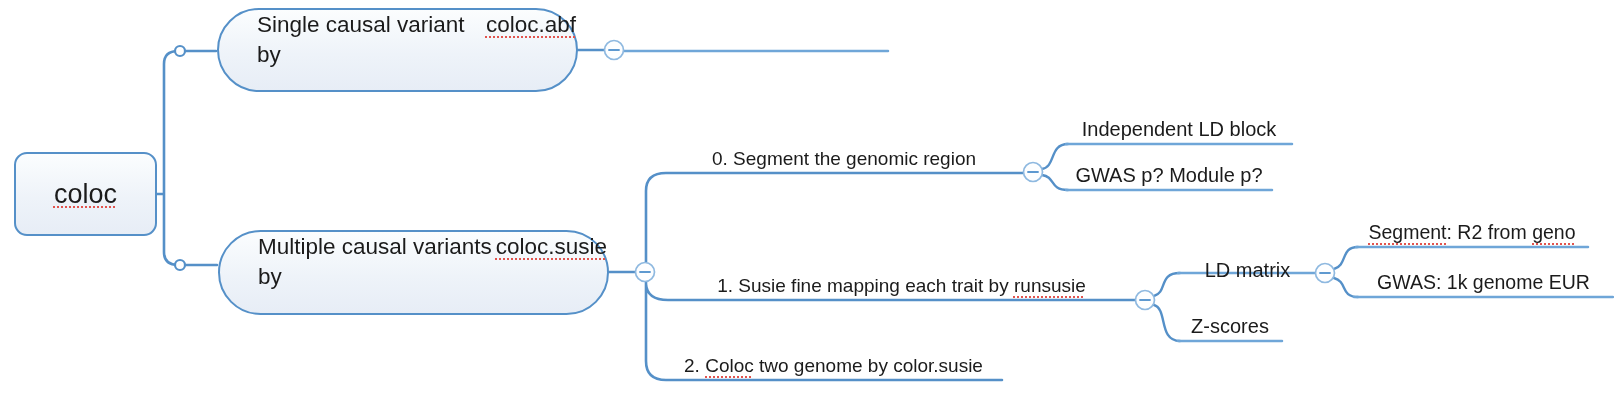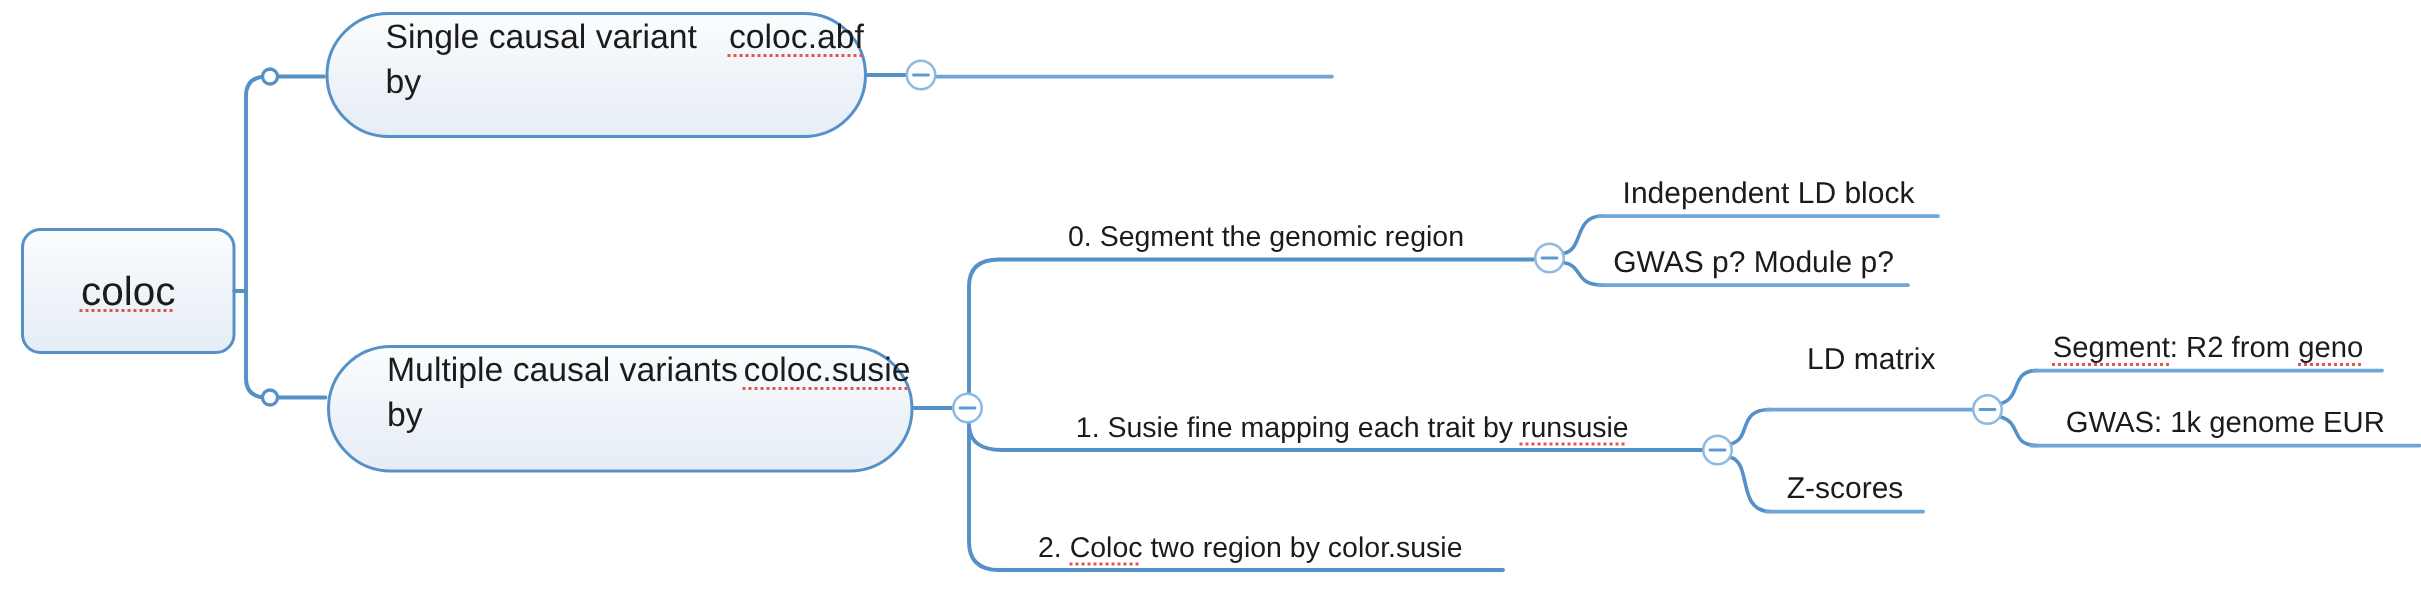--- a/index.html
+++ b/index.html
@@ -131,33 +131,33 @@
   </div>
 
   <div class="linetopic f20" style="left:1066px; top:163px; width:206px; height:24px;">
     <span>GWAS p? Module p?</span>
   </div>
 
   <div class="linetopic f21" style="left:666px; top:273px; width:471px; height:24px;">
     <span><span>1. Susie fine mapping each trait by </span><span class="sp">runsusie</span></span>
   </div>
 
-  <div class="linetopic f20" style="left:1178px; top:228px; width:139px; height:24px;align-items:center;">
+  <div class="linetopic f20" style="left:1178px; top:258px; width:139px; height:24px;align-items:center;">
     <span>LD matrix</span>
   </div>
 
   <div class="linetopic f20" style="left:1178px; top:314px; width:104px; height:24px;">
     <span>Z-scores</span>
   </div>
 
   <div class="linetopic f195" style="left:1356px; top:220px; width:232px; height:24px;">
     <span><span class="sp">Segment</span><span>: R2 from </span><span class="sp">geno</span></span>
   </div>
 
   <div class="linetopic f195" style="left:1354px; top:270px; width:259px; height:24px;">
     <span>GWAS: 1k genome EUR</span>
   </div>
 
   <div class="linetopic f21" style="left:664px; top:353px; width:339px; height:24px;">
-    <span><span>2. </span><span class="sp">Coloc</span><span> two region by color.susie</span></span>
+    <span><span>2. </span><span class="sp">Coloc</span><span> two genome by color.susie</span></span>
   </div>
 
 </div>
 
 </body></html>

